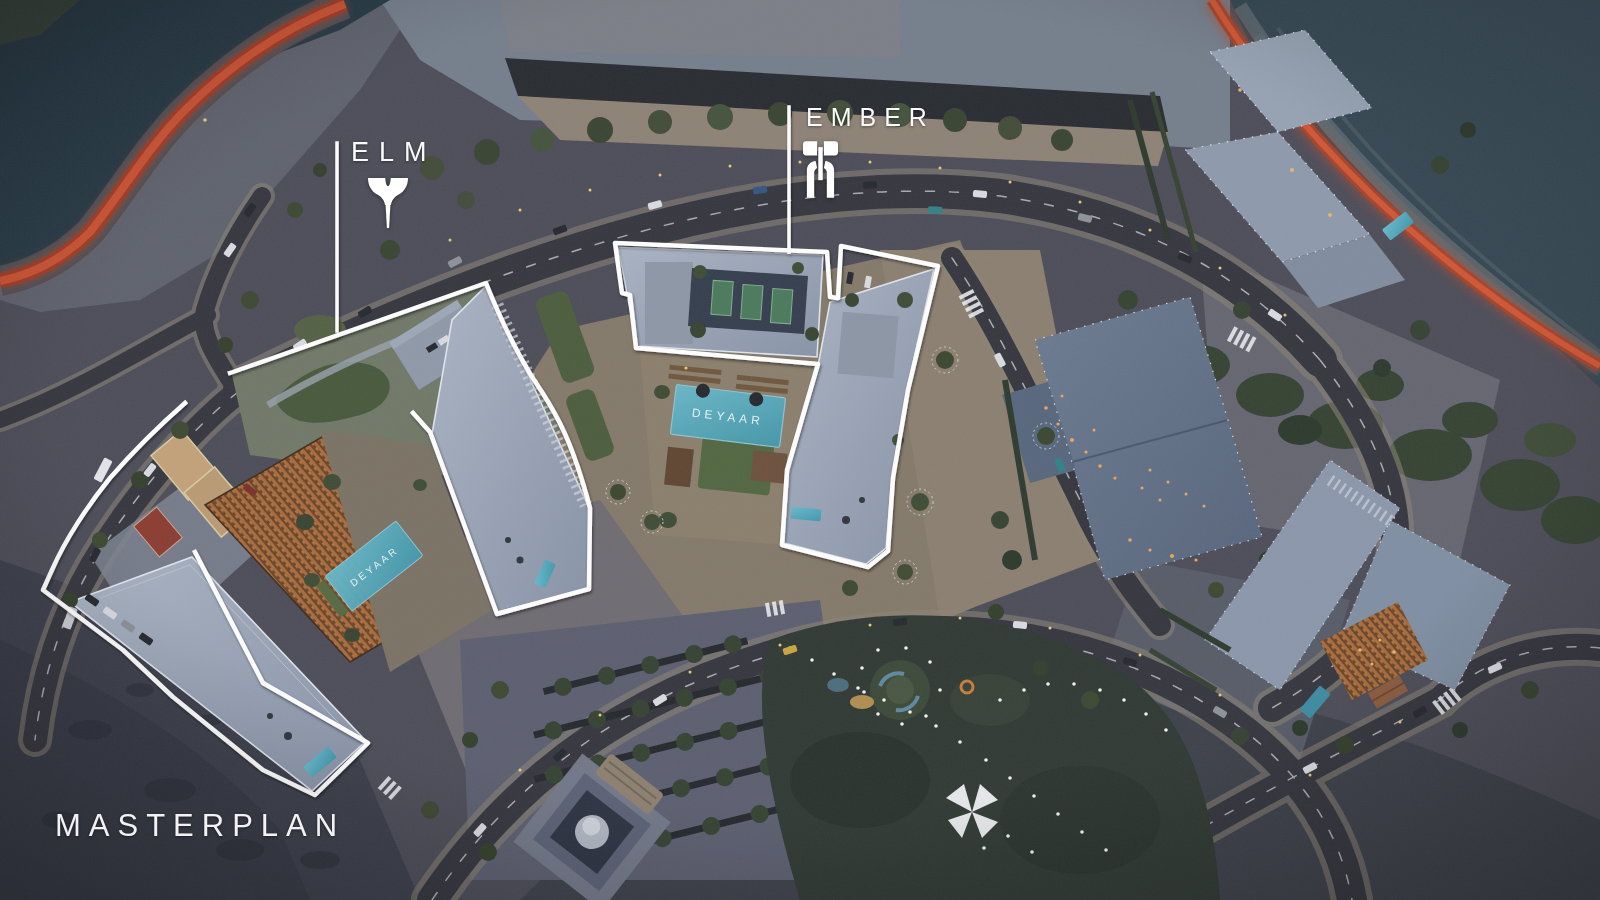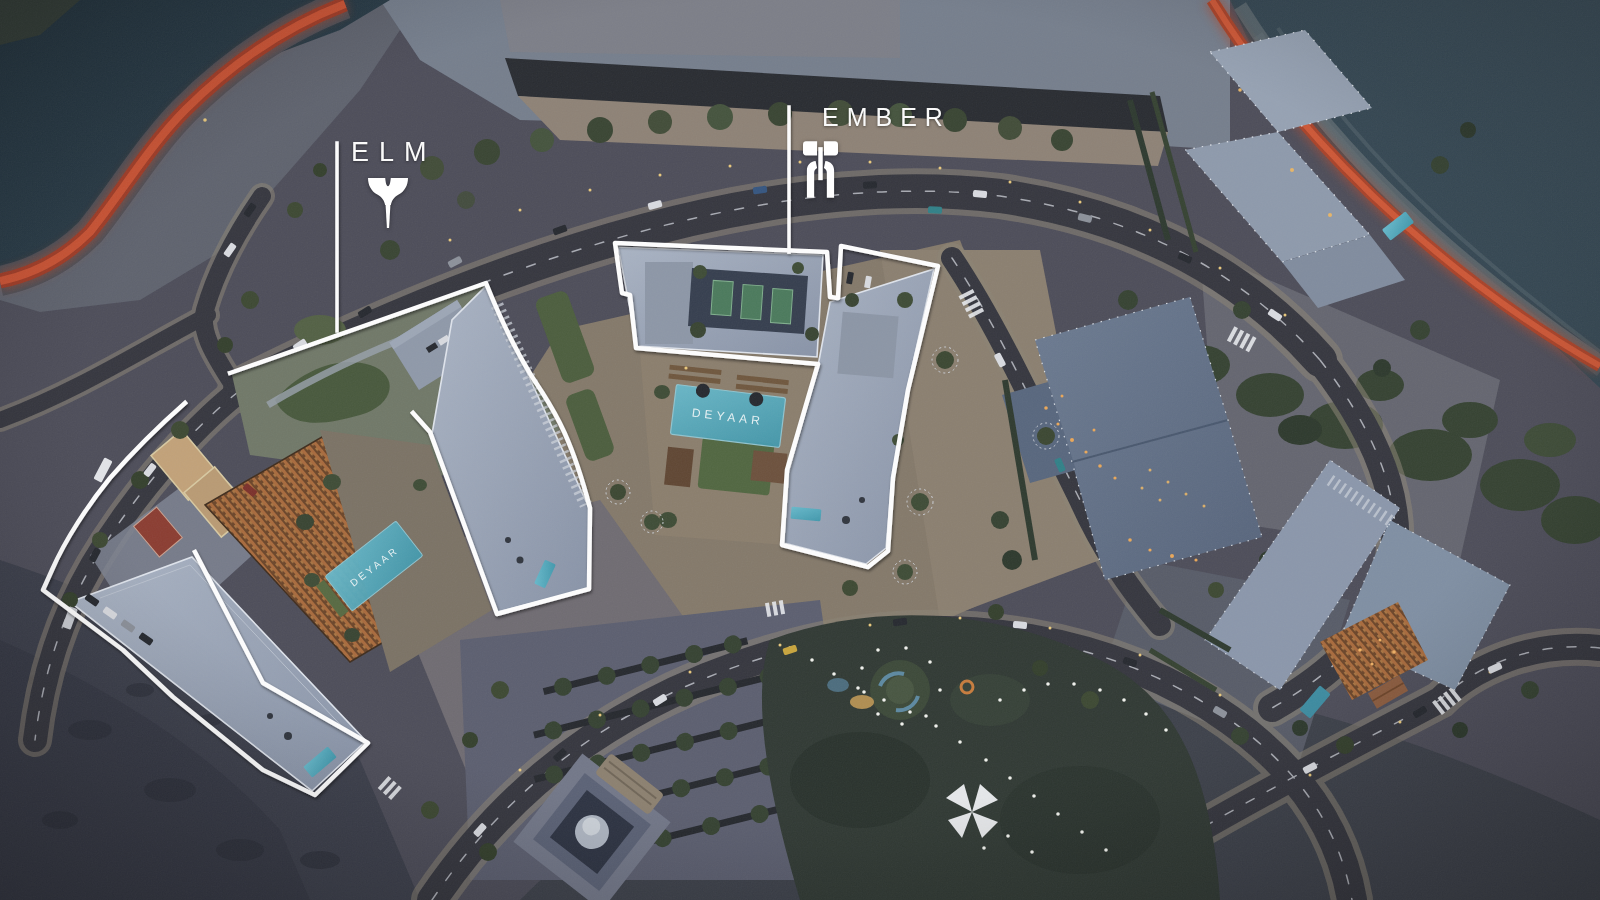--- a/index.html
+++ b/index.html
@@ -2,21 +2,21 @@
 <html><head>
 <meta charset="utf-8">
 <style>
   html,body{margin:0;padding:0;background:#000;}
   #stage{position:relative;width:1600px;height:900px;overflow:hidden;
          font-family:"Liberation Sans",sans-serif;background:#4b4b57;}
   #scene{position:absolute;left:0;top:0;}
   .label{position:absolute;color:#fafafa;font-weight:400;line-height:1;
          white-space:nowrap;text-shadow:0 1px 3px rgba(0,0,0,.45);}
   #elm-label{left:351px;top:139px;font-size:27px;letter-spacing:10px;}
-  #ember-label{left:806px;top:105px;font-size:25px;letter-spacing:8px;margin-left:16px;}
+  #ember-label{left:806px;top:105px;font-size:25px;letter-spacing:8px;}
   #masterplan-label{left:55px;top:810px;font-size:31px;letter-spacing:8px;color:#f2f2f4;}
   .logo{position:absolute;}
   #elm-logo{left:366px;top:177px;width:44px;height:52px;}
   #ember-logo{left:803px;top:141px;width:35px;height:57px;}
   .logo svg{display:block;width:100%;height:100%;
             filter:drop-shadow(0 1px 2px rgba(0,0,0,.4));}
 </style>
 </head>
 <body>
 
@@ -766,13 +766,14 @@
 <div class="label" id="ember-label">EMBER</div>
 <div class="logo" id="ember-logo">
   <svg viewBox="0 0 36 58">
     <path fill="#ffffff" d="M0 3 C0 1.3 1.3 0 3 0 H14.5 V14.5 H3 C1.3 14.5 0 13.2 0 11.5 Z"></path>
     <path fill="#ffffff" d="M21.5 0 H33 C34.7 0 36 1.3 36 3 V11.5 C36 13.2 34.7 14.5 33 14.5 H21.5 Z"></path>
     <rect fill="#ffffff" x="15.7" y="6" width="4.6" height="34"></rect>
     <path fill="#ffffff" d="M4 58 V30 C4 24.5 7.5 20.8 13 20.2 L14.5 27.5 C12.5 28.6 11.5 30.2 11.5 32.5 V58 Z"></path>
     <path fill="#ffffff" d="M32 58 V30 C32 24.5 28.5 20.8 23 20.2 L21.5 27.5 C23.5 28.6 24.5 30.2 24.5 32.5 V58 Z"></path>
   </svg>
 </div>
+<div class="label" id="masterplan-label">MASTERPLAN</div>
 </div>
 
 </body></html>

